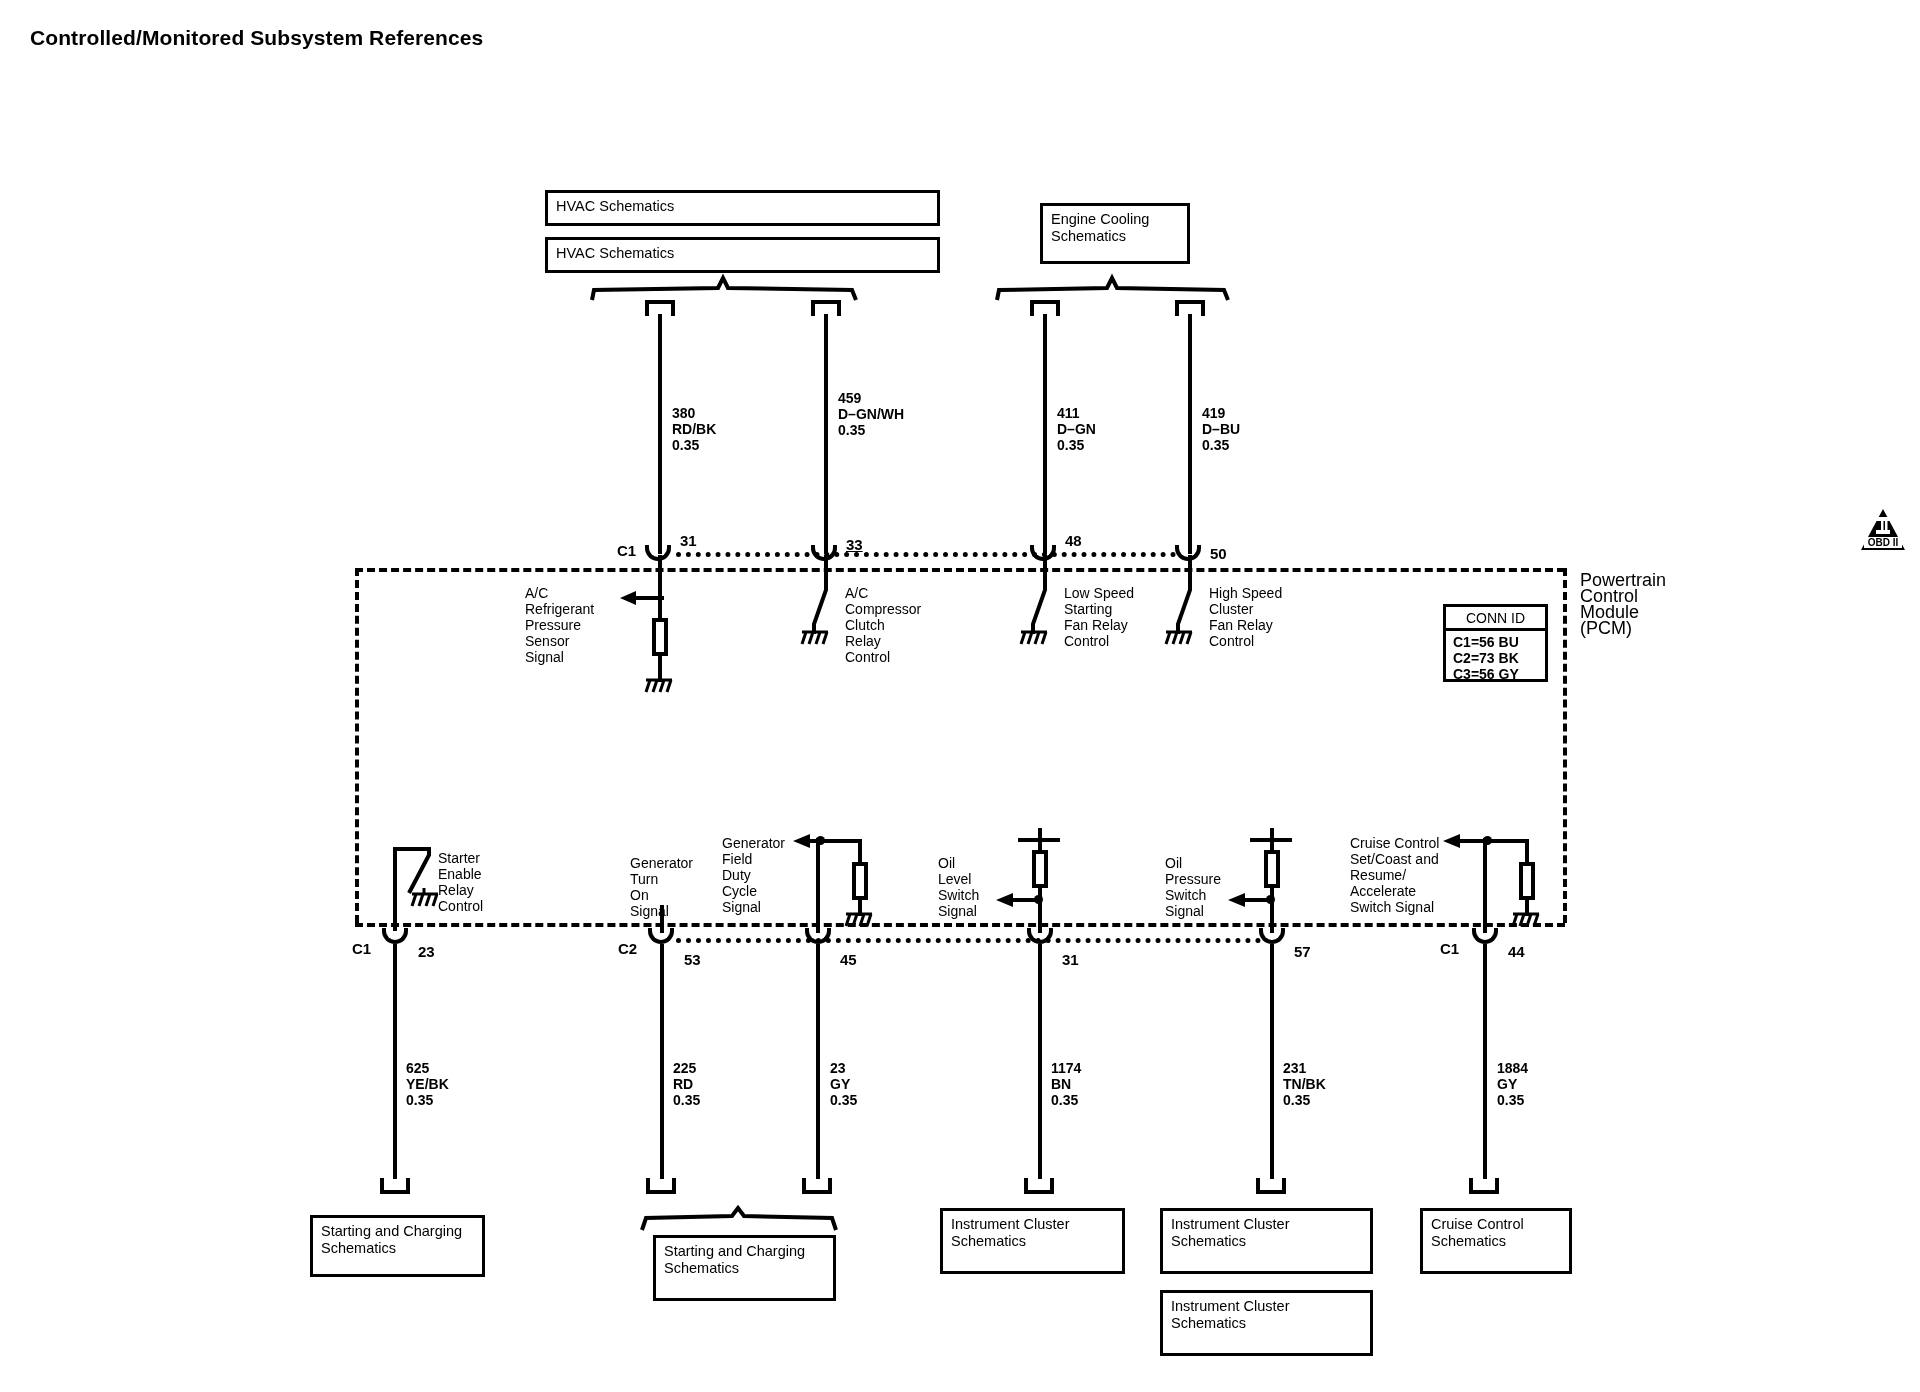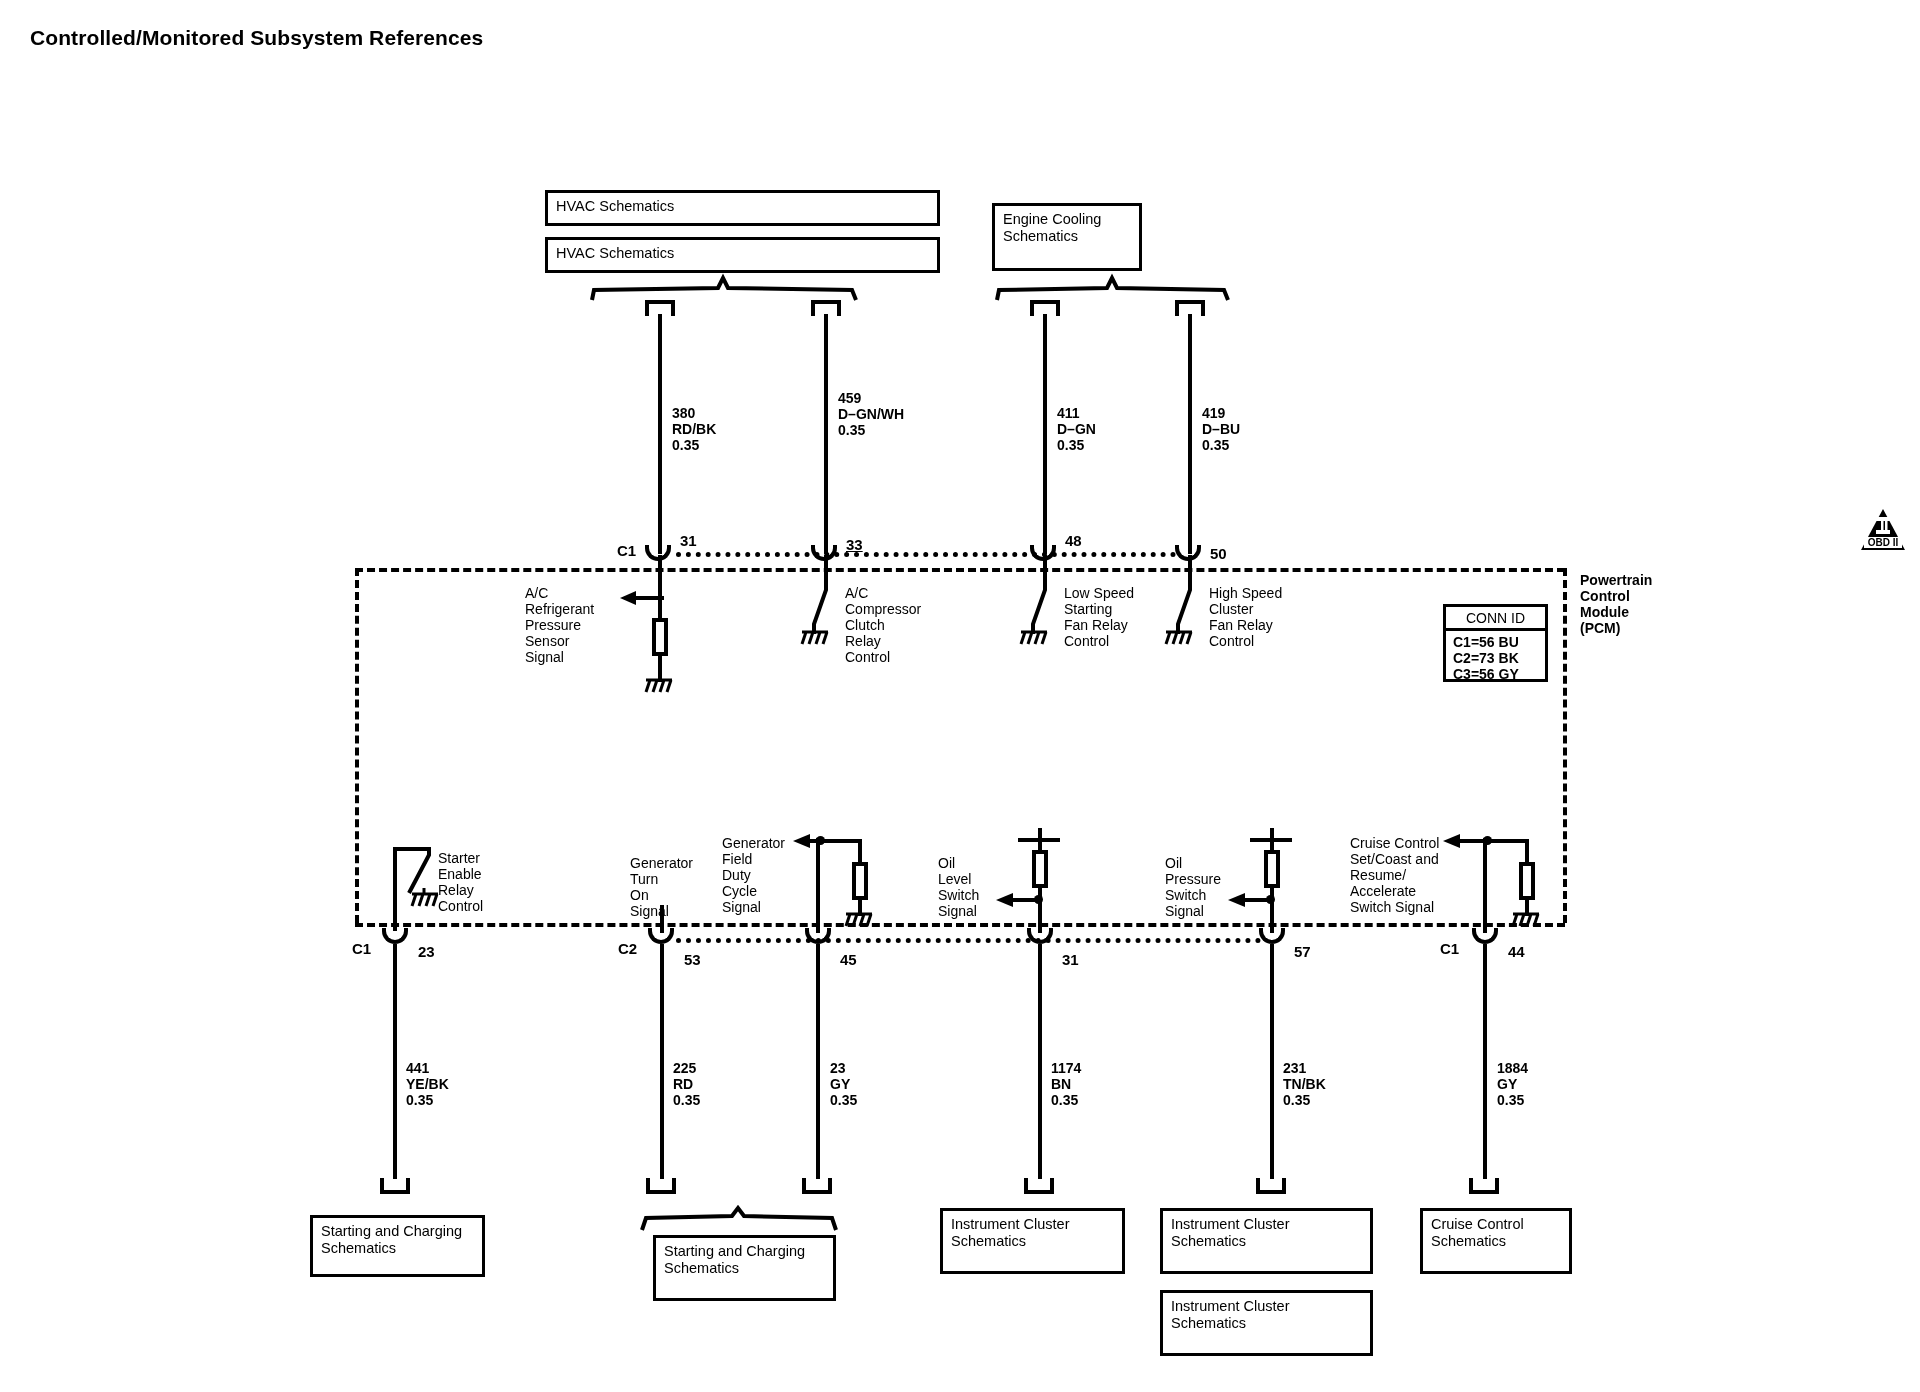--- a/index.html
+++ b/index.html
@@ -38,21 +38,21 @@
 <body>
 
 <div class="page-title">Controlled/Monitored Subsystem References</div>
 
 <div class="sbox" style="left:545px;top:190px;width:395px;height:36px;">
   <div class="lbl">HVAC Schematics</div>
 </div>
 <div class="sbox" style="left:545px;top:237px;width:395px;height:36px;">
   <div class="lbl">HVAC Schematics</div>
 </div>
-<div class="sbox" style="left:992px;top:203px;width:150px;height:68px;">
+<div class="sbox" style="left:1040px;top:203px;width:150px;height:61px;">
   <div class="lbl">Engine Cooling
 Schematics</div>
 </div>
 
 <svg style="left:590px;top:276px;" width="270" height="26">
   <path d="M2,24 L4,14 L128,12 L133,2 L138,12 L262,14 L266,24" fill="none" stroke="#000" stroke-width="4"></path>
 </svg>
 <svg style="left:995px;top:276px;" width="235" height="26">
   <path d="M2,24 L4,14 L112,12 L117,2 L122,12 L229,14 L233,24" fill="none" stroke="#000" stroke-width="4"></path>
 </svg>
@@ -132,21 +132,21 @@
 Fan Relay
 Control</div>
 
 <div class="dashH" style="left:676px;top:552px;width:500px;border-top-style:dotted;border-top-width:5px;"></div>
 
 <div class="dashH" style="left:355px;top:568px;width:1210px;"></div>
 <div class="dashV" style="left:355px;top:568px;height:355px;"></div>
 <div class="dashV" style="left:1563px;top:568px;height:355px;"></div>
 <div class="dashH" style="left:355px;top:923px;width:1210px;"></div>
 
-<div class="siglbl" style="left:1580px;top:572px;font-size:14px;line-height:16px;font-weight:bold;">Powertrain
+<div class="siglbl" style="left:1580px;top:572px;font-size:18px;line-height:16px;">Powertrain
 Control
 Module
 (PCM)</div>
 <div class="sbox" style="left:1443px;top:604px;width:105px;height:78px;">
   <div style="position:absolute;left:0;top:0;width:100%;height:24px;border-bottom:3px solid #000;box-sizing:border-box;text-align:center;">
     <span style="font-size:14px;line-height:22px;font-weight:normal;">CONN ID</span>
   </div>
   <div class="lbl" style="top:27px;left:7px;font-size:14px;line-height:16px;font-weight:bold;">C1=56 BU
 C2=73 BK
 C3=56 GY</div>
@@ -160,21 +160,21 @@
 </svg>
 <div class="siglbl" style="left:438px;top:850px;">Starter
 Enable
 Relay
 Control</div>
 <div class="vline" style="left:393px;top:903px;height:28px;"></div>
 <div class="cup" style="left:382px;top:928px;"></div>
 <div class="cnum" style="left:352px;top:940px;">C1</div>
 <div class="pinnum" style="left:418px;top:943px;">23</div>
 <div class="vline" style="left:393px;top:944px;height:235px;"></div>
-<div class="wlbl" style="left:406px;top:1060px;"><span>441</span><br><span>YE/BK</span><br><span>0.35</span></div>
+<div class="wlbl" style="left:406px;top:1060px;"><span>625</span><br><span>YE/BK</span><br><span>0.35</span></div>
 <div class="tcap" style="left:380px;top:1178px;border-bottom:4px solid #000;border-top:none;"></div>
 <div class="sbox" style="left:310px;top:1215px;width:175px;height:62px;">
   <div class="lbl">Starting and Charging
 Schematics</div>
 </div>
 
 <div class="siglbl" style="left:630px;top:855px;">Generator
 Turn
 On
 Signal</div>

